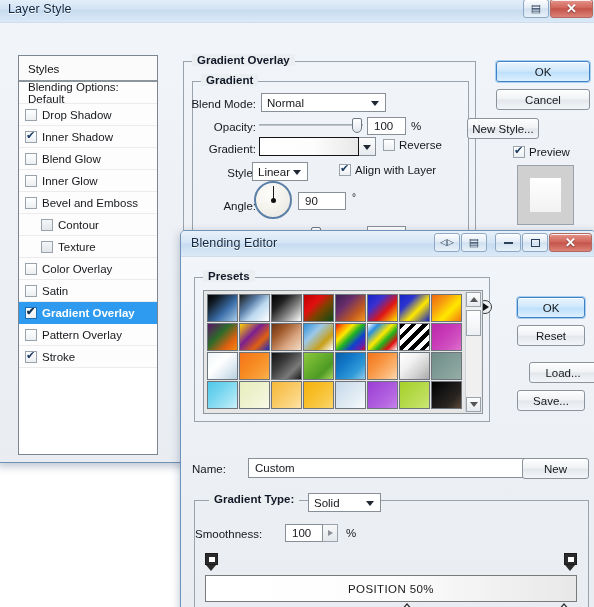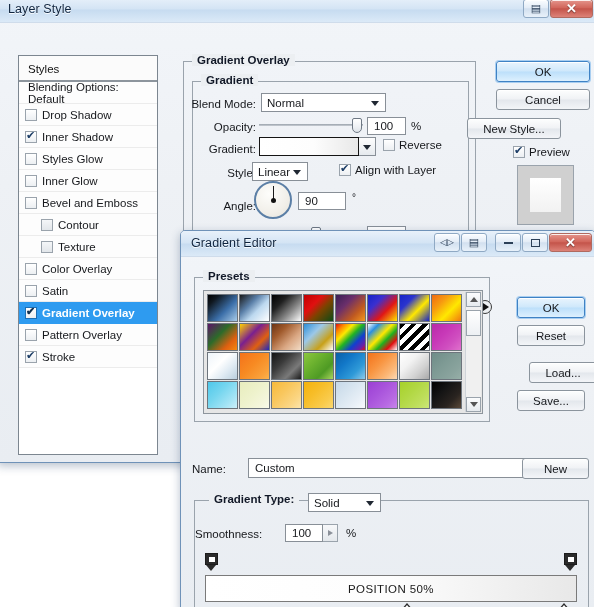--- a/index.html
+++ b/index.html
@@ -304,21 +304,21 @@
             <div class="lrow">
               <span class="cb"></span>
               <span class="lbl">Drop Shadow</span>
             </div>
             <div class="lrow">
               <span class="cb on"></span>
               <span class="lbl">Inner Shadow</span>
             </div>
             <div class="lrow">
               <span class="cb"></span>
-              <span class="lbl">Styles Glow</span>
+              <span class="lbl">Blend Glow</span>
             </div>
             <div class="lrow">
               <span class="cb"></span>
               <span class="lbl">Inner Glow</span>
             </div>
             <div class="lrow">
               <span class="cb"></span>
               <span class="lbl">Bevel and Emboss</span>
             </div>
             <div class="lrow indent">
@@ -415,38 +415,38 @@
         <span>100</span>
       </div>
       <div class="unit" style="left:413px; top:206px;">%</div>
 
       <div class="btn primary" style="left:498px; top:38px; width:94px;">
         <span>OK</span>
       </div>
       <div class="btn" style="left:498px; top:66px; width:94px;">
         <span>Cancel</span>
       </div>
-      <div class="btn" style="left:469px; top:95px; width:94px;">
+      <div class="btn" style="left:469px; top:95px; width:72px;">
         <span>New Style...</span>
       </div>
       <div class="ckrow" style="left:515px; top:123px;">
         <span class="cb on"></span>
         <span>Preview</span>
       </div>
       <div class="previewbox" style="left:519px; top:142px; width:57px; height:60px;">
         <div class="inner"></div>
       </div>
 
     </div>
   </div>
 
   <div class="win" style="left:180px; top:230px; width:416px; height:382px;">
 
     <div class="titlebar">
-      <div class="ttl">Gradient Editor</div>
+      <div class="ttl">Blending Editor</div>
       <div class="tbtns">
         <div class="tbtn">
             <span class="g" style="font-size:9px;">◁▷</span>
           </div>
         <div class="tbtn">
             <span class="g">▤</span>
           </div>
         <div class="grp-sep"></div>
         <div class="tbtn">
             <span class="mini"></span>

